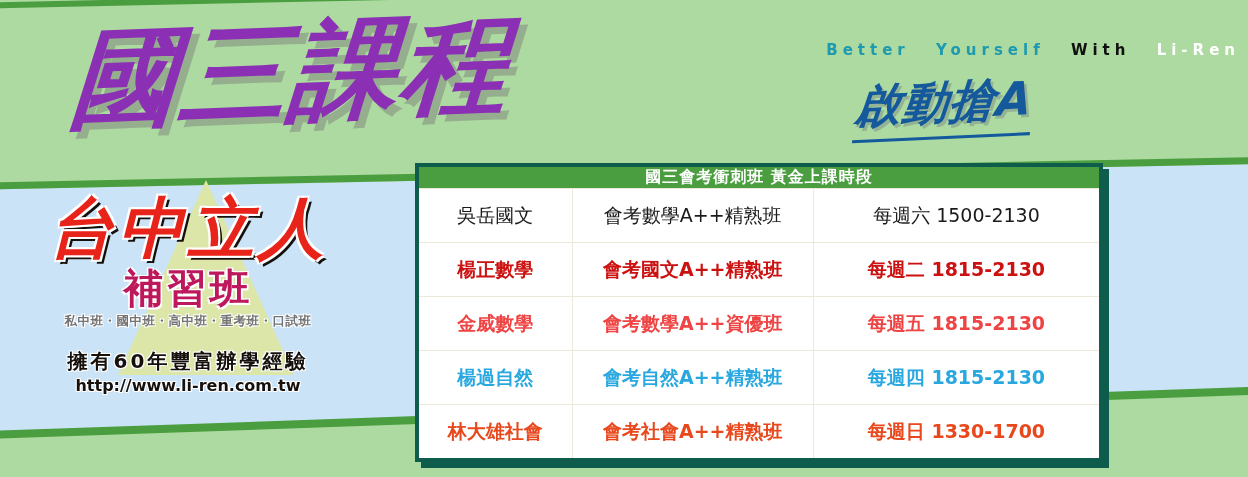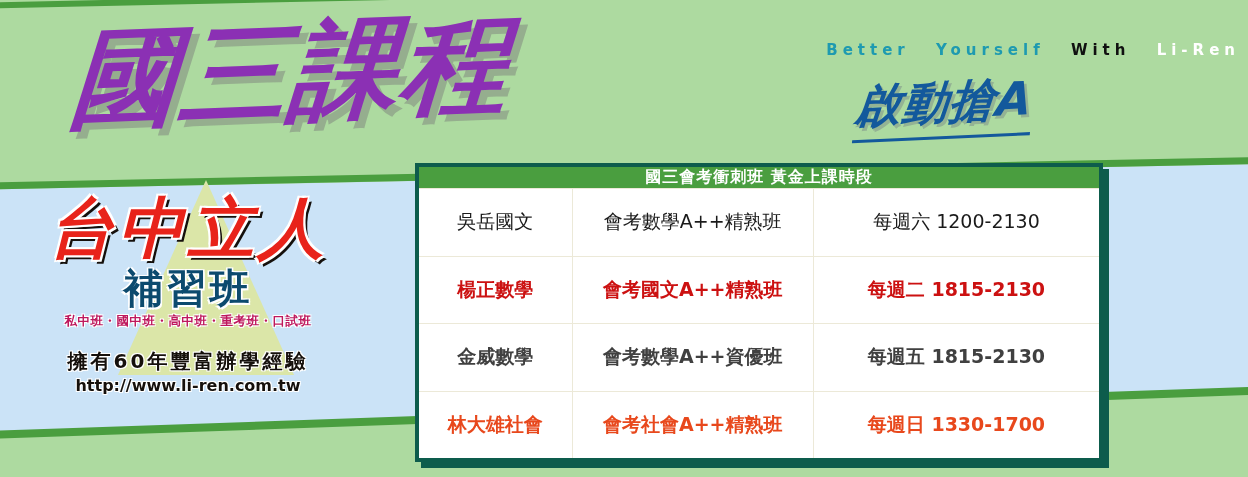--- a/index.html
+++ b/index.html
@@ -140,31 +140,31 @@
     white-space:nowrap;
     text-shadow:
       -2px -2px 0 #ffffff, 2px -2px 0 #ffffff,
       -2px  2px 0 #ffffff, 2px  2px 0 #ffffff,
        4px  4px 0 #15100c;
   }
   .logo-sub{
     margin-top:6px;
     font-size:40px;
     font-weight:bold;
-    color:#0c4a6e;
+    color:#be185d;
     letter-spacing:3px;
     line-height:1;
     white-space:nowrap;
     text-shadow:-1.5px -1.5px 0 #fff,1.5px -1.5px 0 #fff,-1.5px 1.5px 0 #fff,1.5px 1.5px 0 #fff;
   }
   .logo-classes{
     margin-top:5px;
     font-size:12.5px;
     font-weight:bold;
-    color:#be185d;
+    color:#737373;
     letter-spacing:0.5px;
     white-space:nowrap;
     text-shadow:-1px -1px 0 #fff,1px -1px 0 #fff,-1px 1px 0 #fff,1px 1px 0 #fff;
   }
   .logo-exp{
     margin-top:18px;
     font-size:20px;
     font-weight:bold;
     color:#15100c;
     letter-spacing:3px;
@@ -271,31 +271,36 @@
         </colgroup>
       <thead>
         <tr>
           <th colspan="3">國三會考衝刺班  黃金上課時段</th>
         </tr>
       </thead>
       <tbody>
           <tr class="r0" style="color: rgb(26, 26, 26);">
             <td>吳岳國文</td>
             <td>會考數學A++精熟班</td>
-            <td class="col3">每週六 1200-2130</td>
+            <td class="col3">每週六 1500-2130</td>
           </tr>
           <tr class="r2" style="color: rgb(204, 17, 17);">
             <td>楊正數學</td>
             <td>會考國文A++精熟班</td>
             <td class="col3">每週二 1815-2130</td>
           </tr>
-          <tr class="r3" style="color: #404040;">
+          <tr class="r3" style="color: #ef4444;">
             <td>金威數學</td>
             <td>會考數學A++資優班</td>
             <td class="col3">每週五 1815-2130</td>
+          </tr>
+          <tr class="r4" style="color: rgb(41, 168, 224);">
+            <td>楊過自然</td>
+            <td>會考自然A++精熟班</td>
+            <td class="col3">每週四 1815-2130</td>
           </tr>
           <tr class="r5" style="color: rgb(232, 72, 28);">
             <td>林大雄社會</td>
             <td>會考社會A++精熟班</td>
             <td class="col3">每週日 1330-1700</td>
           </tr>
         </tbody>
     </table>
   </div>
 

